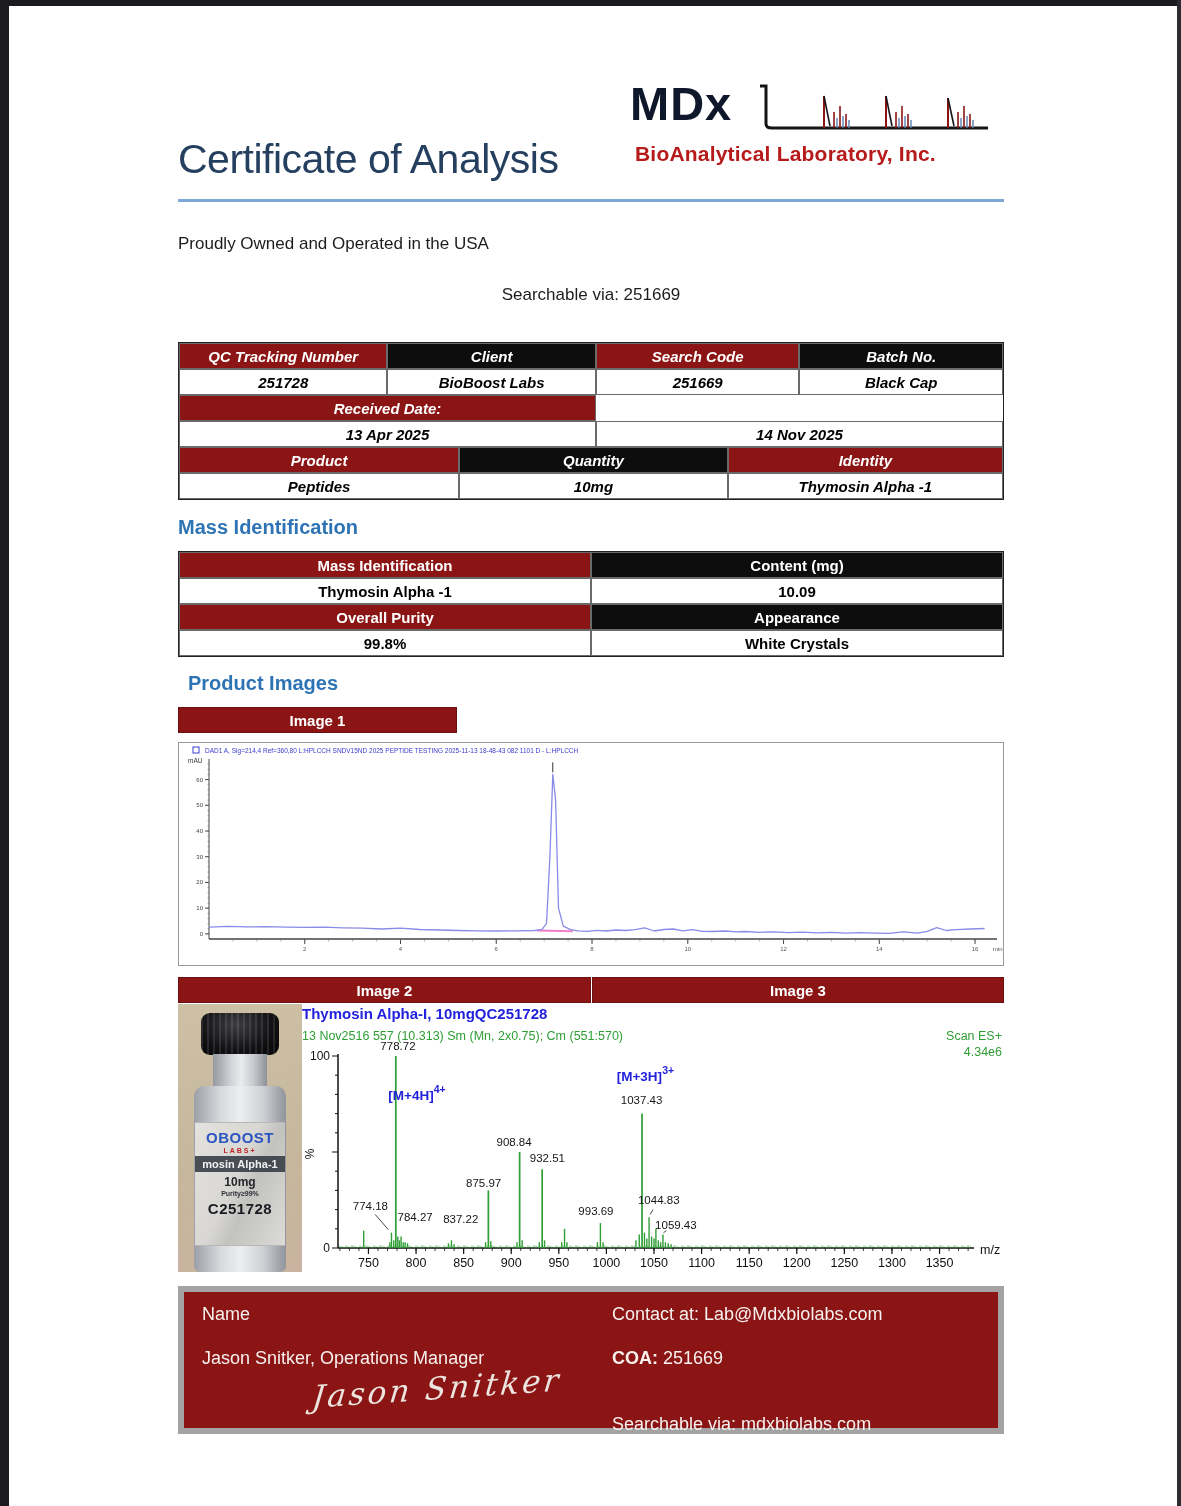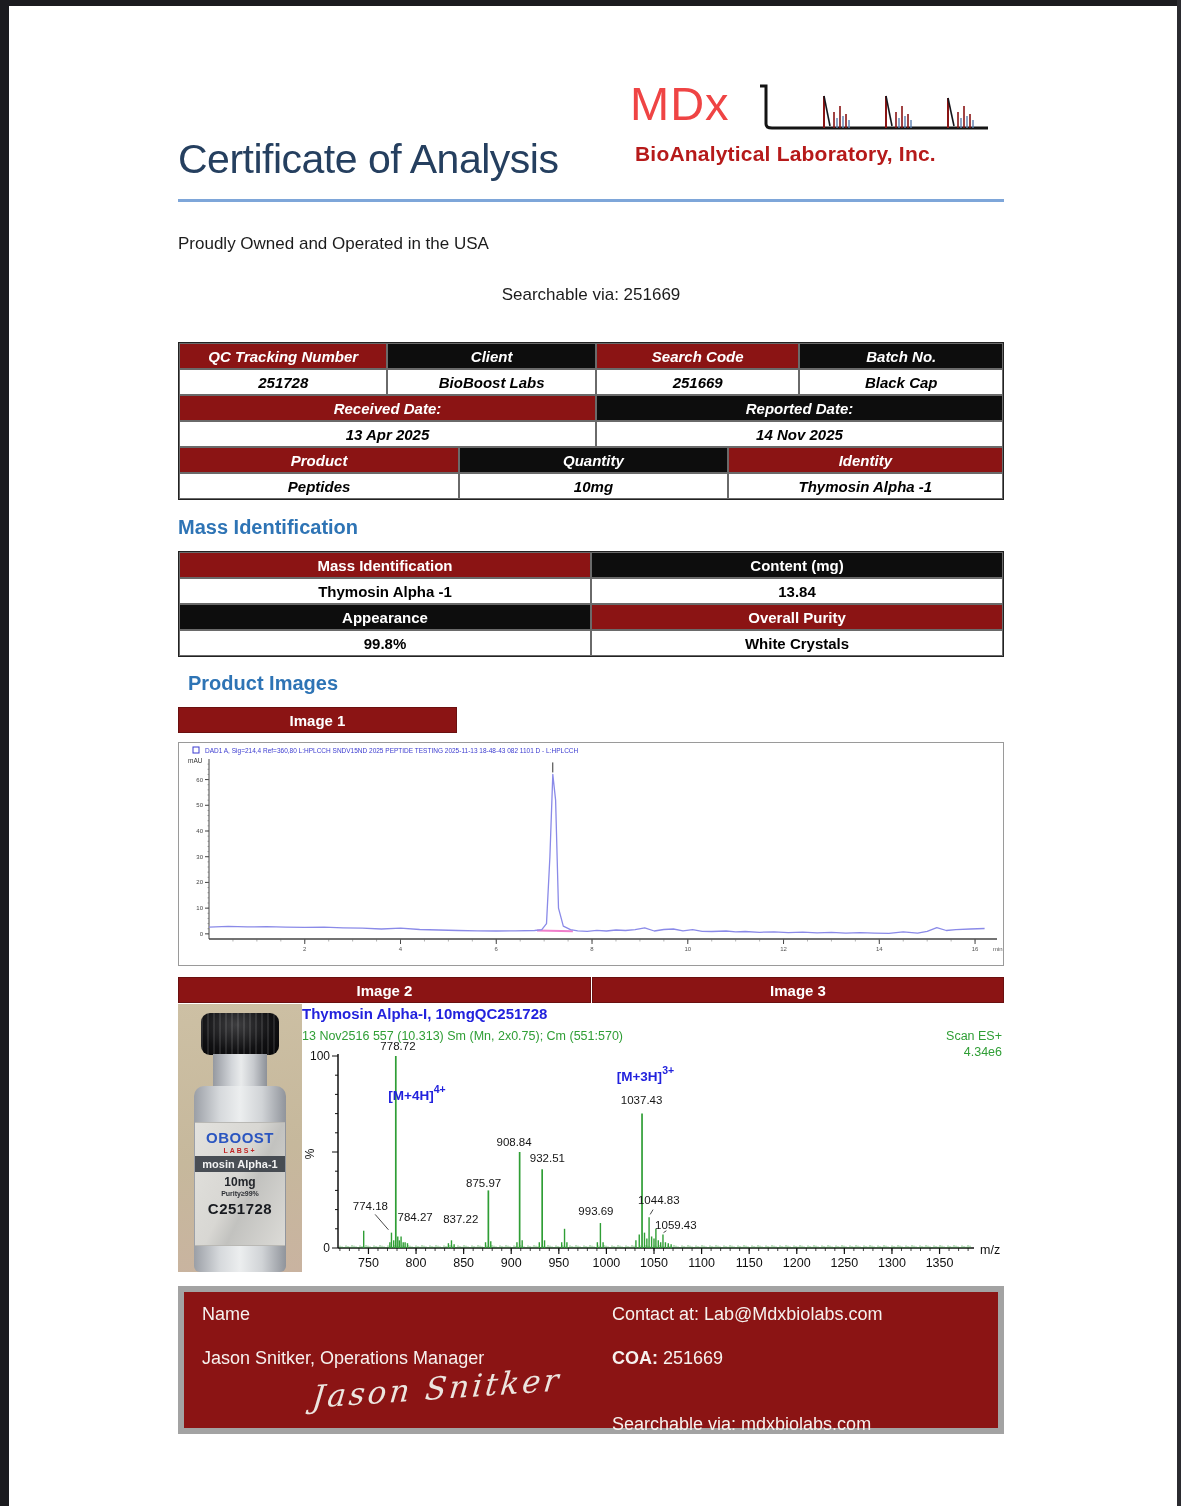--- a/index.html
+++ b/index.html
@@ -8,21 +8,21 @@
     font-family:"Liberation Sans", sans-serif;overflow:hidden;
   }
   .abs{position:absolute;}
   
   .edge-top{position:absolute;top:0;left:0;width:1181px;height:6px;background:#1b1b1f;}
   .edge-left{position:absolute;top:0;left:0;width:9px;height:1506px;background:#1b1b1f;}
   .edge-right{position:absolute;top:0;right:0;width:4px;height:1506px;background:#2b2b30;}
 
   
   .doc-title{left:178px;top:136px;font-size:41px;color:#253F5F;letter-spacing:-0.5px;}
-  .logo-text{left:630px;top:76px;font-size:47px;color:#ef4444;font-weight:400;letter-spacing:1px;}
+  .logo-text{left:630px;top:76px;font-size:47px;color:#0f172a;font-weight:700;letter-spacing:1px;}
   .logo-doodle{left:758px;top:82px;}
   .brand-sub{left:635px;top:142px;font-size:21px;font-weight:bold;color:#B61A1A;letter-spacing:0.2px;}
   .blue-rule{left:178px;top:199px;width:826px;height:3px;background:#7EA6D9;}
   .tagline{left:178px;top:234px;font-size:17px;color:#1c1c1c;}
   .searchline{left:178px;top:285px;width:826px;text-align:center;font-size:17px;color:#1c1c1c;}
 
   
   .grid-table{position:absolute;border:1px solid #222;background:#fff;}
   .trow{display:grid;}
   .cell{display:flex;align-items:center;justify-content:center;
@@ -132,21 +132,20 @@
     <div class="cell hdr-black">Batch No.</div>
   </div>
   <div class="trow" style="grid-template-columns:25.3% 25.3% 24.7% 24.7%;">
     <div class="cell val">251728</div>
     <div class="cell val">BioBoost Labs</div>
     <div class="cell val">251669</div>
     <div class="cell val">Black Cap</div>
   </div>
   <div class="trow" style="grid-template-columns:50.6% 49.4%;">
     <div class="cell hdr-maroon">Received Date:</div>
-    <div class="cell hdr-black">Reported Date:</div>
   </div>
   <div class="trow" style="grid-template-columns:50.6% 49.4%;">
     <div class="cell val">13 Apr 2025</div>
     <div class="cell val">14 Nov 2025</div>
   </div>
   <div class="trow" style="grid-template-columns:34% 32.6% 33.4%;">
     <div class="cell hdr-maroon">Product</div>
     <div class="cell hdr-black">Quantity</div>
     <div class="cell hdr-maroon">Identity</div>
   </div>
@@ -158,25 +157,25 @@
 </div>
 
 <div class="abs section-h" style="left:178px;top:516px;">Mass Identification</div>
 <div class="grid-table" style="left:178px;top:551px;width:824px;">
   <div class="trow" style="grid-template-columns:50% 50%;">
     <div class="cell hdr-maroon">Mass Identification</div>
     <div class="cell hdr-black">Content (mg)</div>
   </div>
   <div class="trow" style="grid-template-columns:50% 50%;">
     <div class="cell val">Thymosin Alpha -1</div>
-    <div class="cell val">13.84</div>
+    <div class="cell val">10.09</div>
   </div>
   <div class="trow" style="grid-template-columns:50% 50%;">
+    <div class="cell hdr-maroon">Overall Purity</div>
     <div class="cell hdr-black">Appearance</div>
-    <div class="cell hdr-maroon">Overall Purity</div>
   </div>
   <div class="trow" style="grid-template-columns:50% 50%;">
     <div class="cell val">99.8%</div>
     <div class="cell val">White Crystals</div>
   </div>
 </div>
 
 <div class="abs section-h" style="left:188px;top:672px;">Product Images</div>
 <div class="banner" style="left:178px;top:707px;width:279px;">Image 1</div>
 

